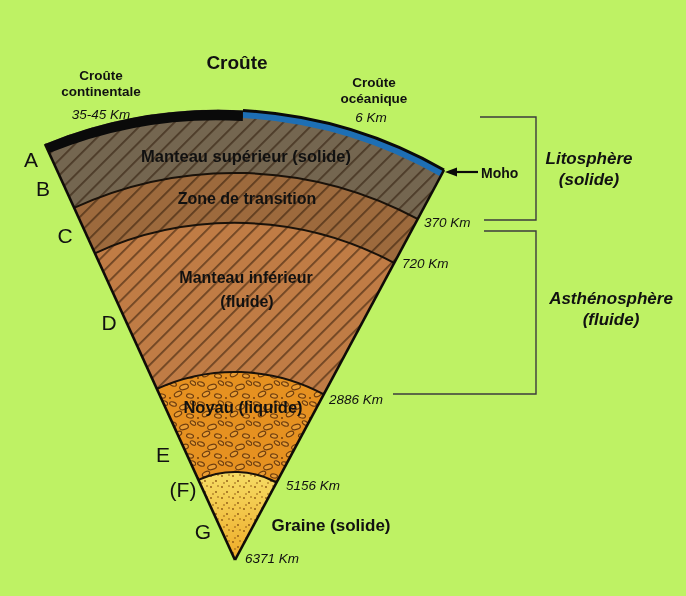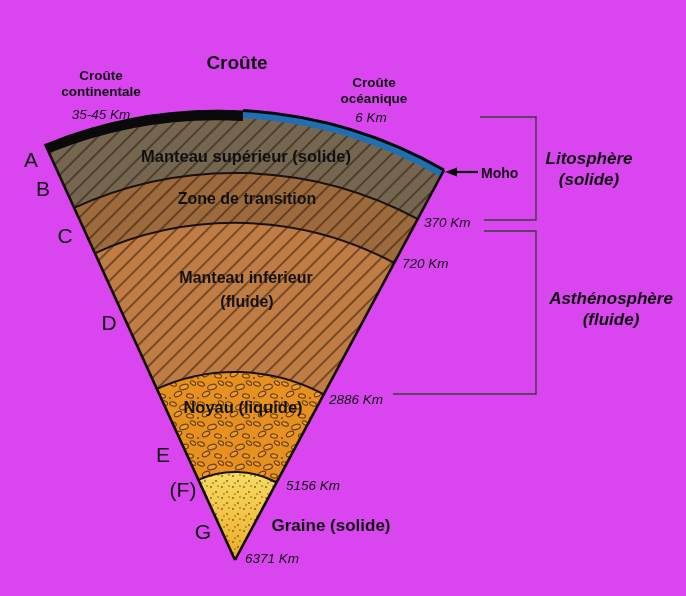--- a/index.html
+++ b/index.html
@@ -1,19 +1,19 @@
 <!DOCTYPE html>
 <html><head>
 <meta charset="utf-8">
 <style>
   html,body{margin:0;padding:0;background:#ffffff;}
   .stage{
     position:relative;
     width:686px;height:596px;
-    background:#d946ef;
+    background:#bef264;
     font-family:"Liberation Sans", sans-serif;
     overflow:hidden;
   }
   svg{display:block;}
   text{fill:#111111;}
   .t-title{font-size:19px;font-weight:bold;}
   .t-crustlbl{font-size:13.5px;font-weight:bold;}
   .t-range{font-size:13.5px;font-style:italic;}
   .t-layer{font-size:16px;font-weight:bold;}
   .t-layer-lg{font-size:16.5px;font-weight:bold;}

